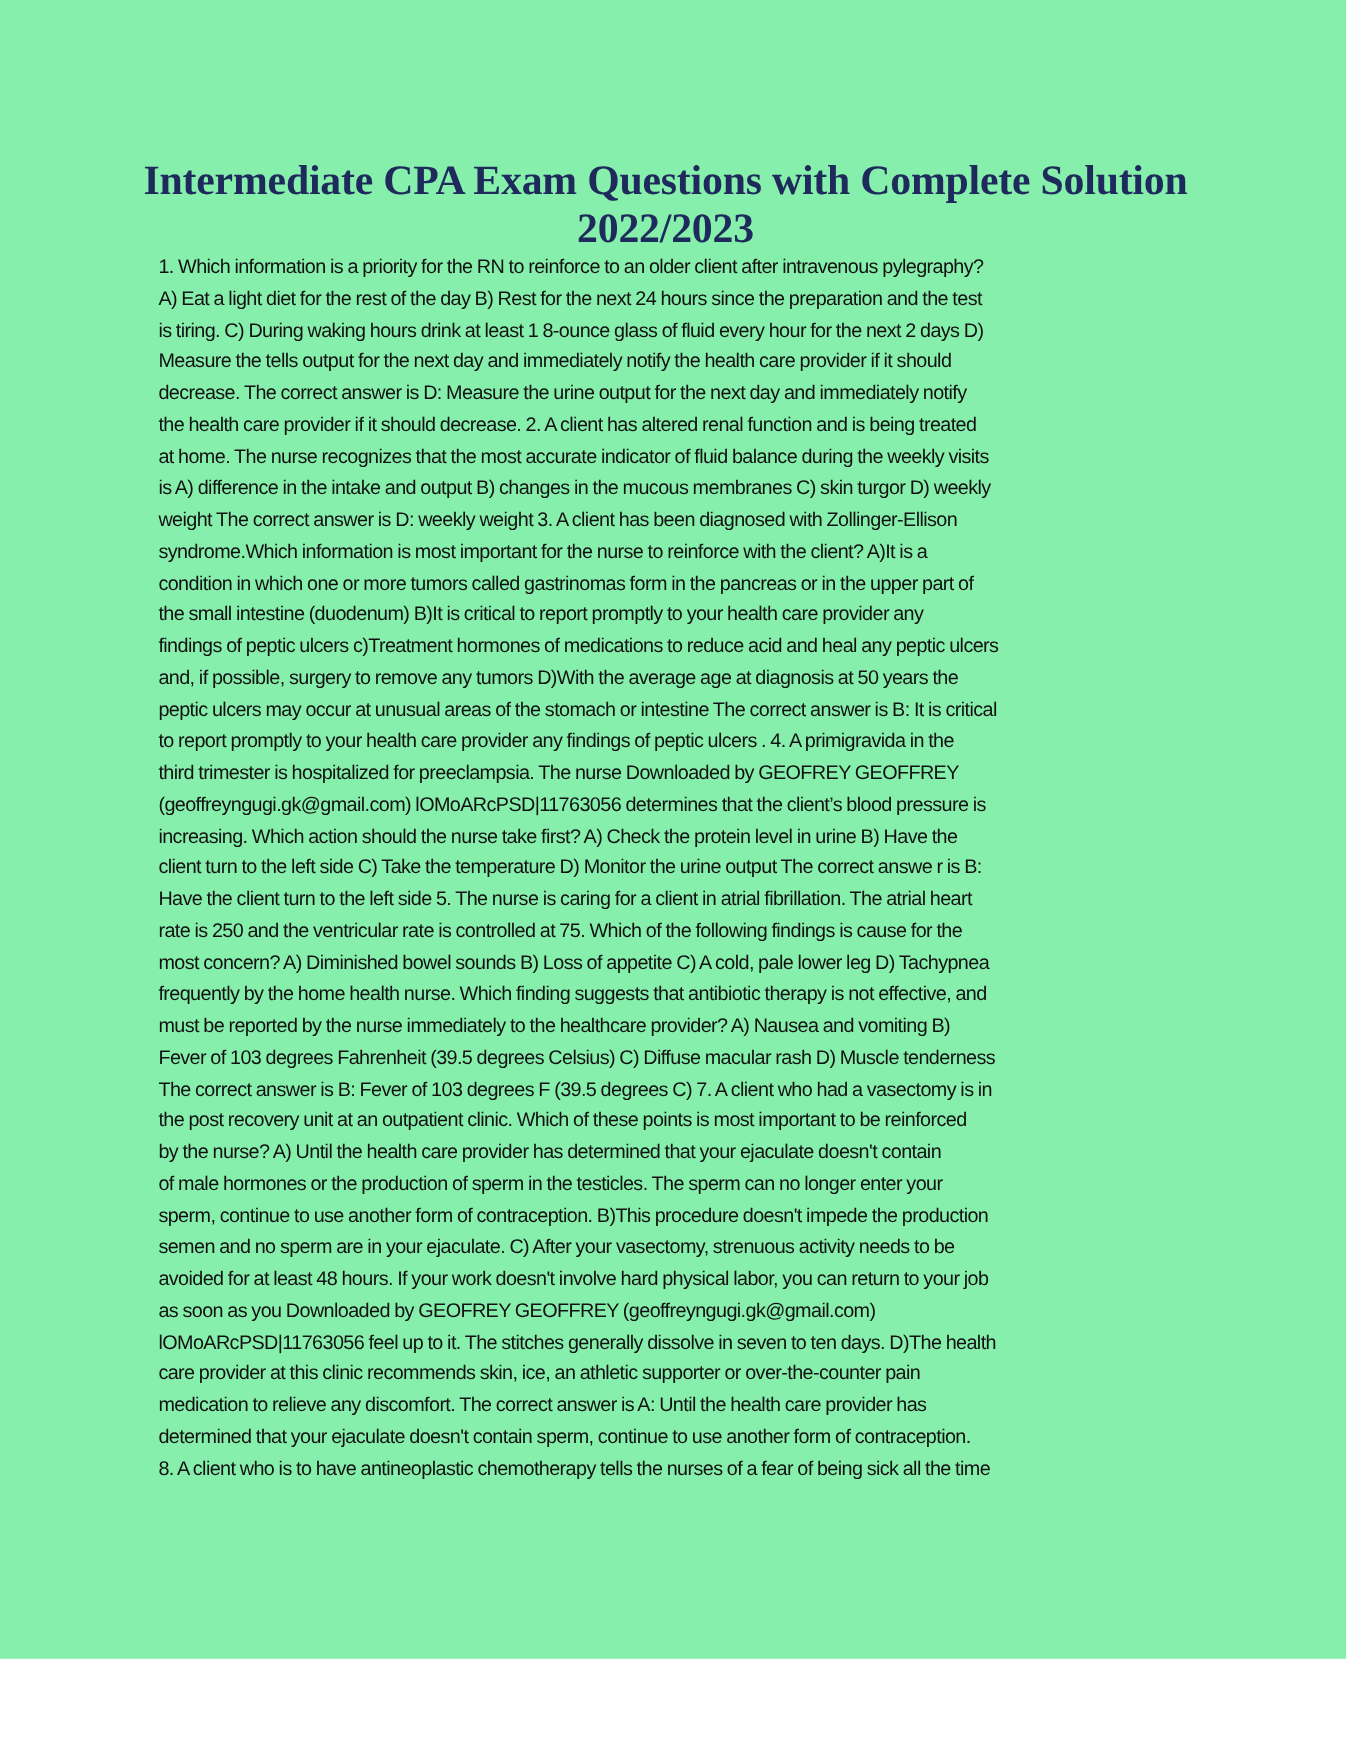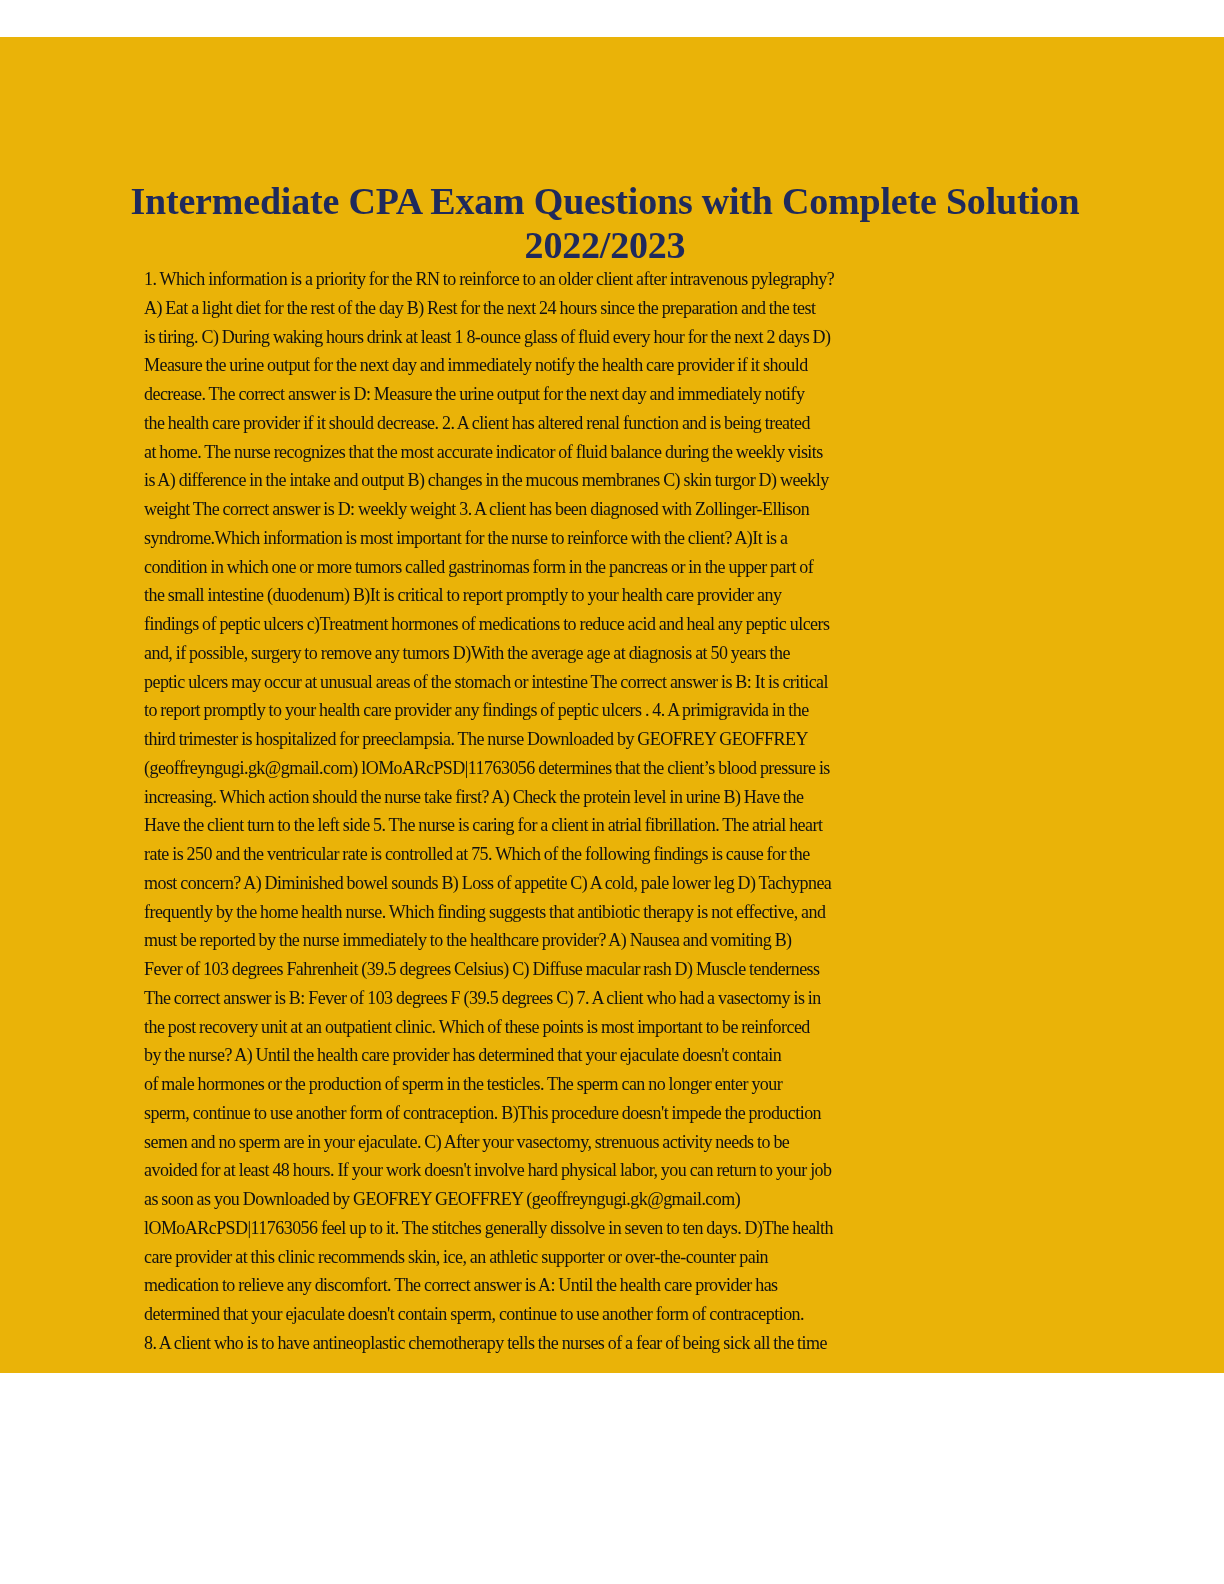--- a/index.html
+++ b/index.html
@@ -11,23 +11,22 @@
       width: 1224px;
       height: 1584px;
       position: relative;
       overflow: hidden;
     }
     .page {
       position: absolute;
       left: 0;
       top: 0;
       width: 1224px;
-      height: 1336px;
-      background: #eab308;
-      margin-top: 37px;
+      height: 1508px;
+      background: #86efac;
     }
     .title {
       position: absolute;
       left: 130px;
       top: 142px;
       width: 950px;
       margin: 0;
       text-align: center;
       font-family: "Liberation Serif", "DejaVu Serif", serif;
       font-weight: bold;
@@ -36,21 +35,21 @@
       color: #1f2a5c;
       letter-spacing: -0.2px;
     }
     .title span { display: block; white-space: nowrap; }
     .body-text {
       position: absolute;
       left: 144px;
       top: 228px;
       width: 940px;
       margin: 0;
-      font-family: Liberation Serif, serif;
+      font-family: Liberation Sans, sans-serif;
       font-size: 18px;
       line-height: 28.75px;
       color: #111111;
       letter-spacing: -0.55px;
       word-spacing: -0.5px;
     }
     .line {
       display: block;
       white-space: nowrap;
     }
@@ -61,36 +60,37 @@
 <div class="page">
   <h1 class="title">
     <span>Intermediate CPA Exam Questions with Complete Solution</span>
     <span>2022/2023</span>
   </h1>
 
   <div class="body-text">
     <span class="line">1. Which information is a priority for the RN to reinforce to an older client after intravenous pylegraphy?</span>
     <span class="line">A) Eat a light diet for the rest of the day B) Rest for the next 24 hours since the preparation and the test</span>
     <span class="line">is tiring. C) During waking hours drink at least 1 8-ounce glass of fluid every hour for the next 2 days D)</span>
-    <span class="line">Measure the urine output for the next day and immediately notify the health care provider if it should</span>
+    <span class="line">Measure the tells output for the next day and immediately notify the health care provider if it should</span>
     <span class="line">decrease. The correct answer is D: Measure the urine output for the next day and immediately notify</span>
     <span class="line">the health care provider if it should decrease. 2. A client has altered renal function and is being treated</span>
     <span class="line">at home. The nurse recognizes that the most accurate indicator of fluid balance during the weekly visits</span>
     <span class="line">is A) difference in the intake and output B) changes in the mucous membranes C) skin turgor D) weekly</span>
     <span class="line">weight The correct answer is D: weekly weight 3. A client has been diagnosed with Zollinger-Ellison</span>
     <span class="line">syndrome.Which information is most important for the nurse to reinforce with the client? A)It is a</span>
     <span class="line">condition in which one or more tumors called gastrinomas form in the pancreas or in the upper part of</span>
     <span class="line">the small intestine (duodenum) B)It is critical to report promptly to your health care provider any</span>
     <span class="line">findings of peptic ulcers c)Treatment hormones of medications to reduce acid and heal any peptic ulcers</span>
     <span class="line">and, if possible, surgery to remove any tumors D)With the average age at diagnosis at 50 years the</span>
     <span class="line">peptic ulcers may occur at unusual areas of the stomach or intestine The correct answer is B: It is critical</span>
     <span class="line">to report promptly to your health care provider any findings of peptic ulcers . 4. A primigravida in the</span>
     <span class="line">third trimester is hospitalized for preeclampsia. The nurse Downloaded by GEOFREY GEOFFREY</span>
     <span class="line">(geoffreyngugi.gk@gmail.com) lOMoARcPSD|11763056 determines that the client’s blood pressure is</span>
     <span class="line">increasing. Which action should the nurse take first? A) Check the protein level in urine B) Have the</span>
+    <span class="line">client turn to the left side C) Take the temperature D) Monitor the urine output The correct answe r is B:</span>
     <span class="line">Have the client turn to the left side 5. The nurse is caring for a client in atrial fibrillation. The atrial heart</span>
     <span class="line">rate is 250 and the ventricular rate is controlled at 75. Which of the following findings is cause for the</span>
     <span class="line">most concern? A) Diminished bowel sounds B) Loss of appetite C) A cold, pale lower leg D) Tachypnea</span>
     <span class="line">frequently by the home health nurse. Which finding suggests that antibiotic therapy is not effective, and</span>
     <span class="line">must be reported by the nurse immediately to the healthcare provider? A) Nausea and vomiting B)</span>
     <span class="line">Fever of 103 degrees Fahrenheit (39.5 degrees Celsius) C) Diffuse macular rash D) Muscle tenderness</span>
     <span class="line">The correct answer is B: Fever of 103 degrees F (39.5 degrees C) 7. A client who had a vasectomy is in</span>
     <span class="line">the post recovery unit at an outpatient clinic. Which of these points is most important to be reinforced</span>
     <span class="line">by the nurse? A) Until the health care provider has determined that your ejaculate doesn't contain</span>
     <span class="line">of male hormones or the production of sperm in the testicles. The sperm can no longer enter your</span>

